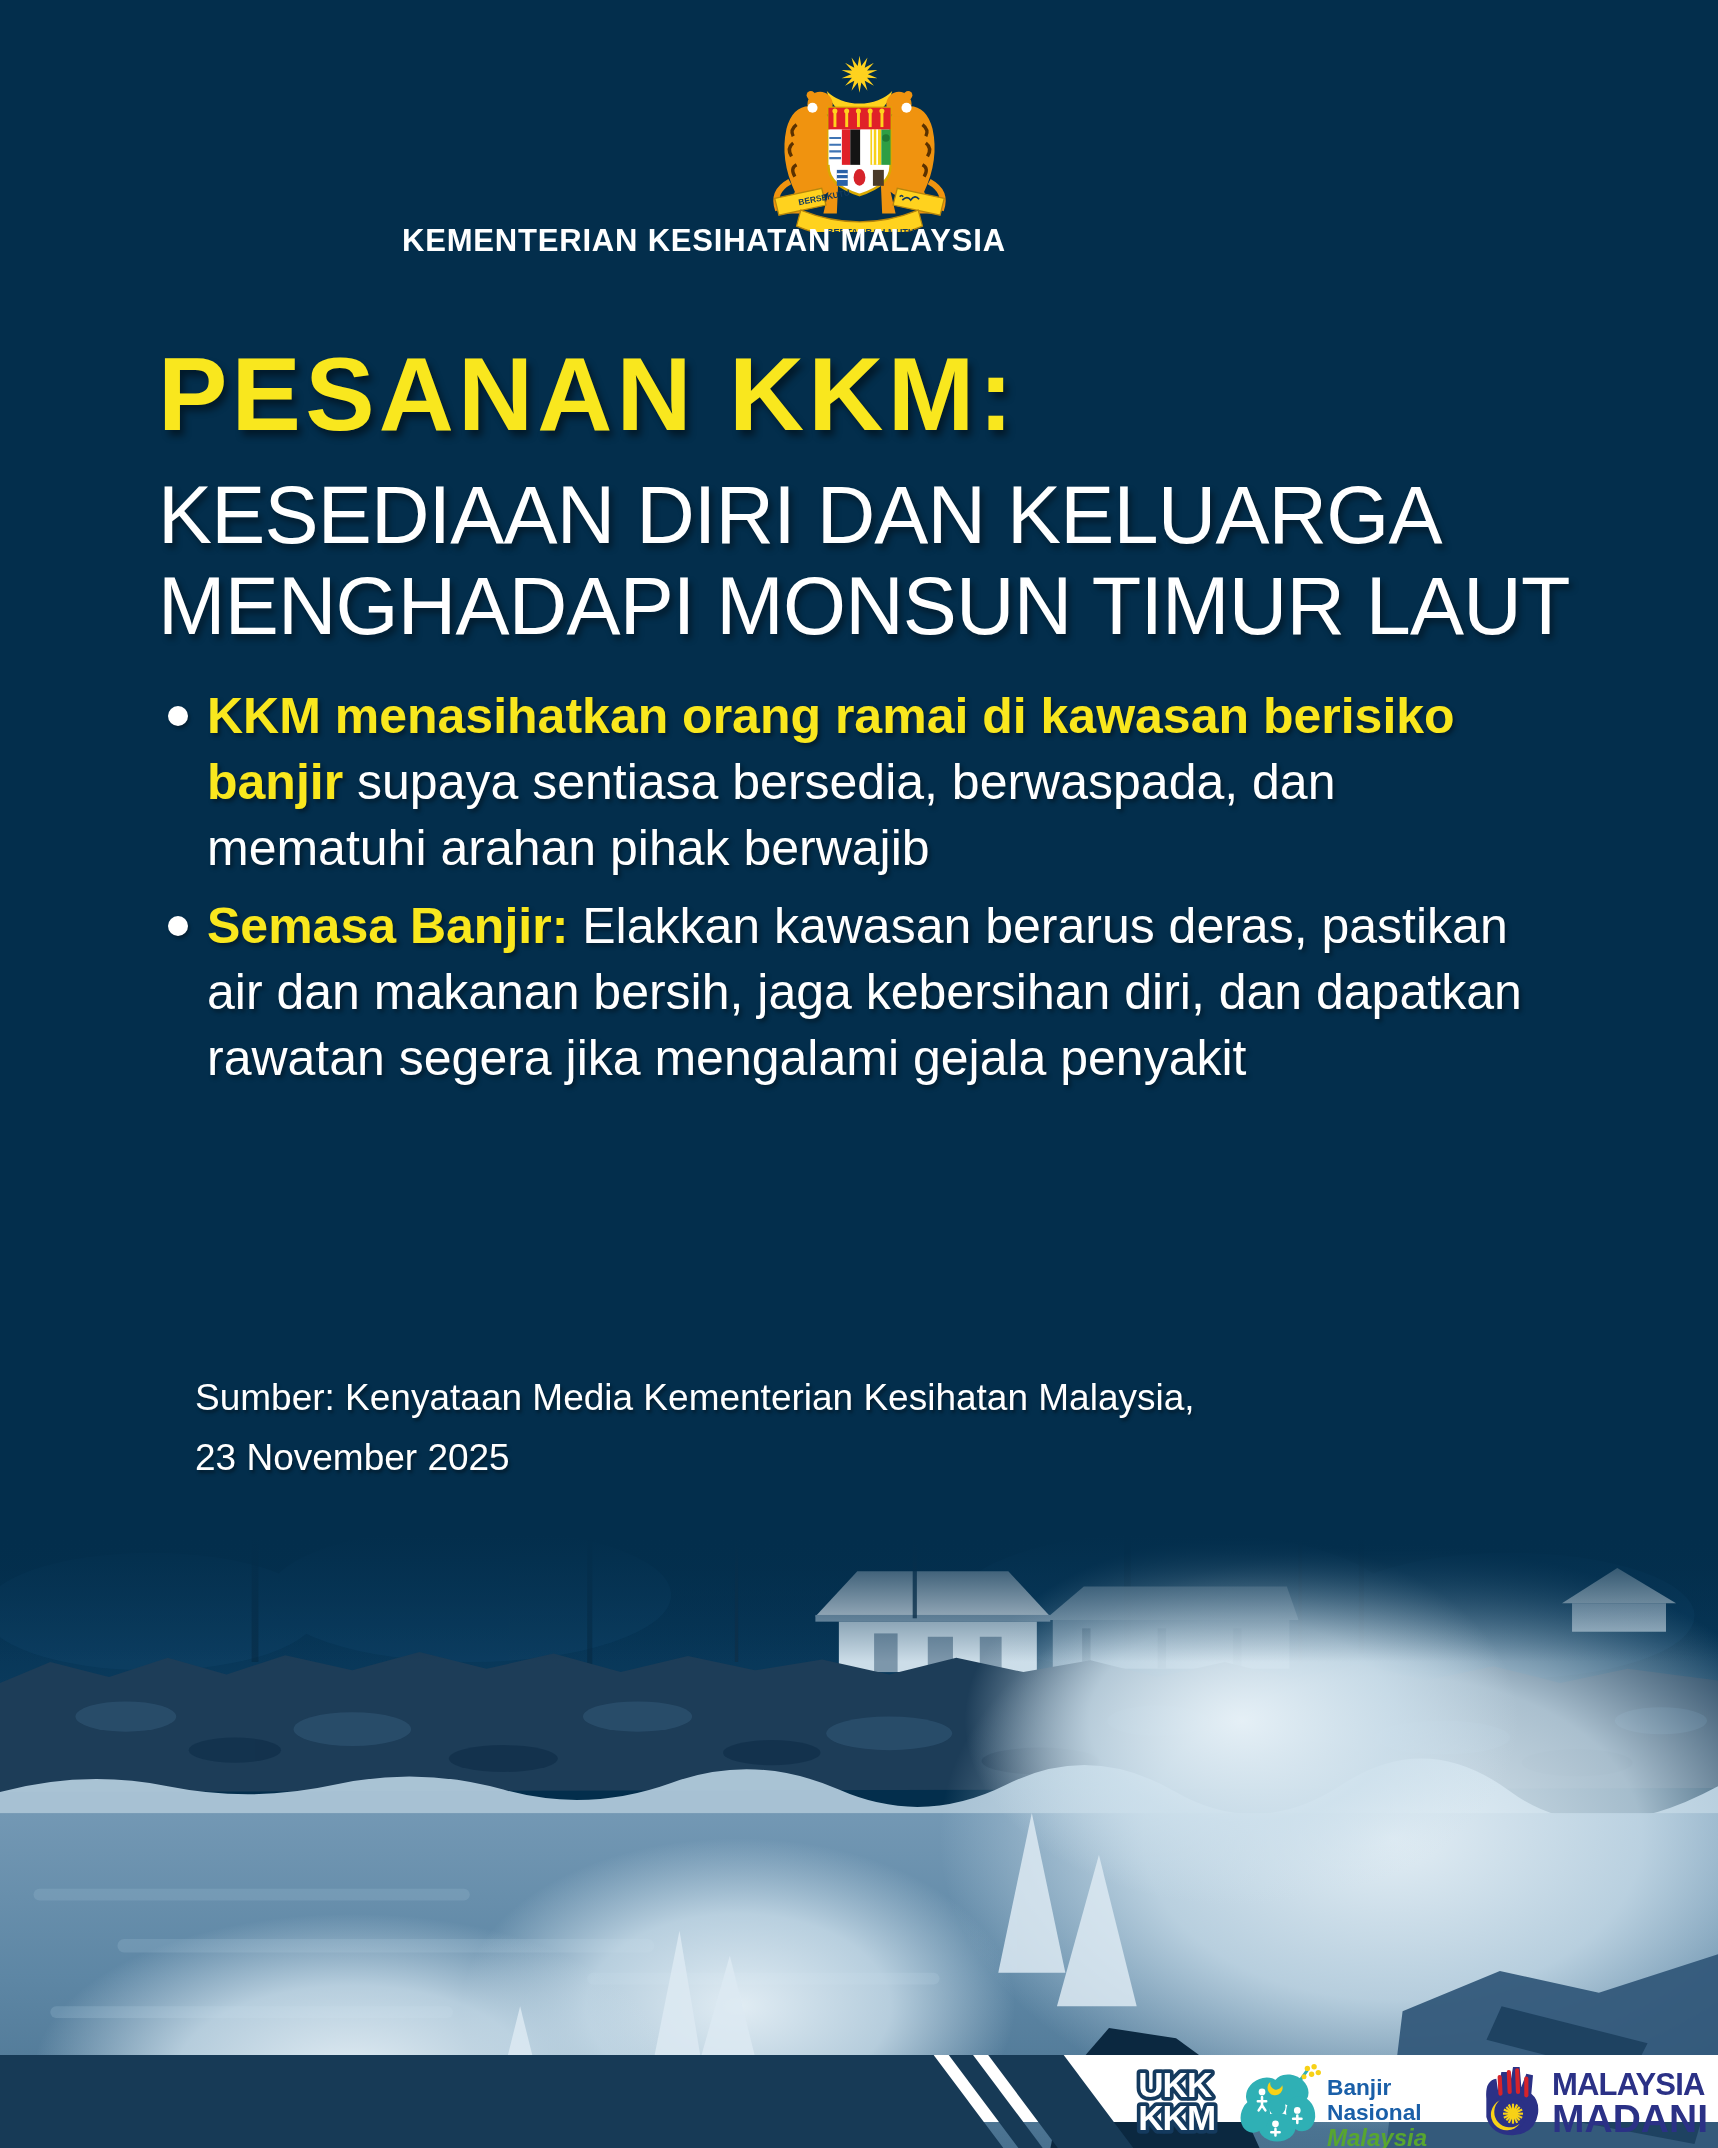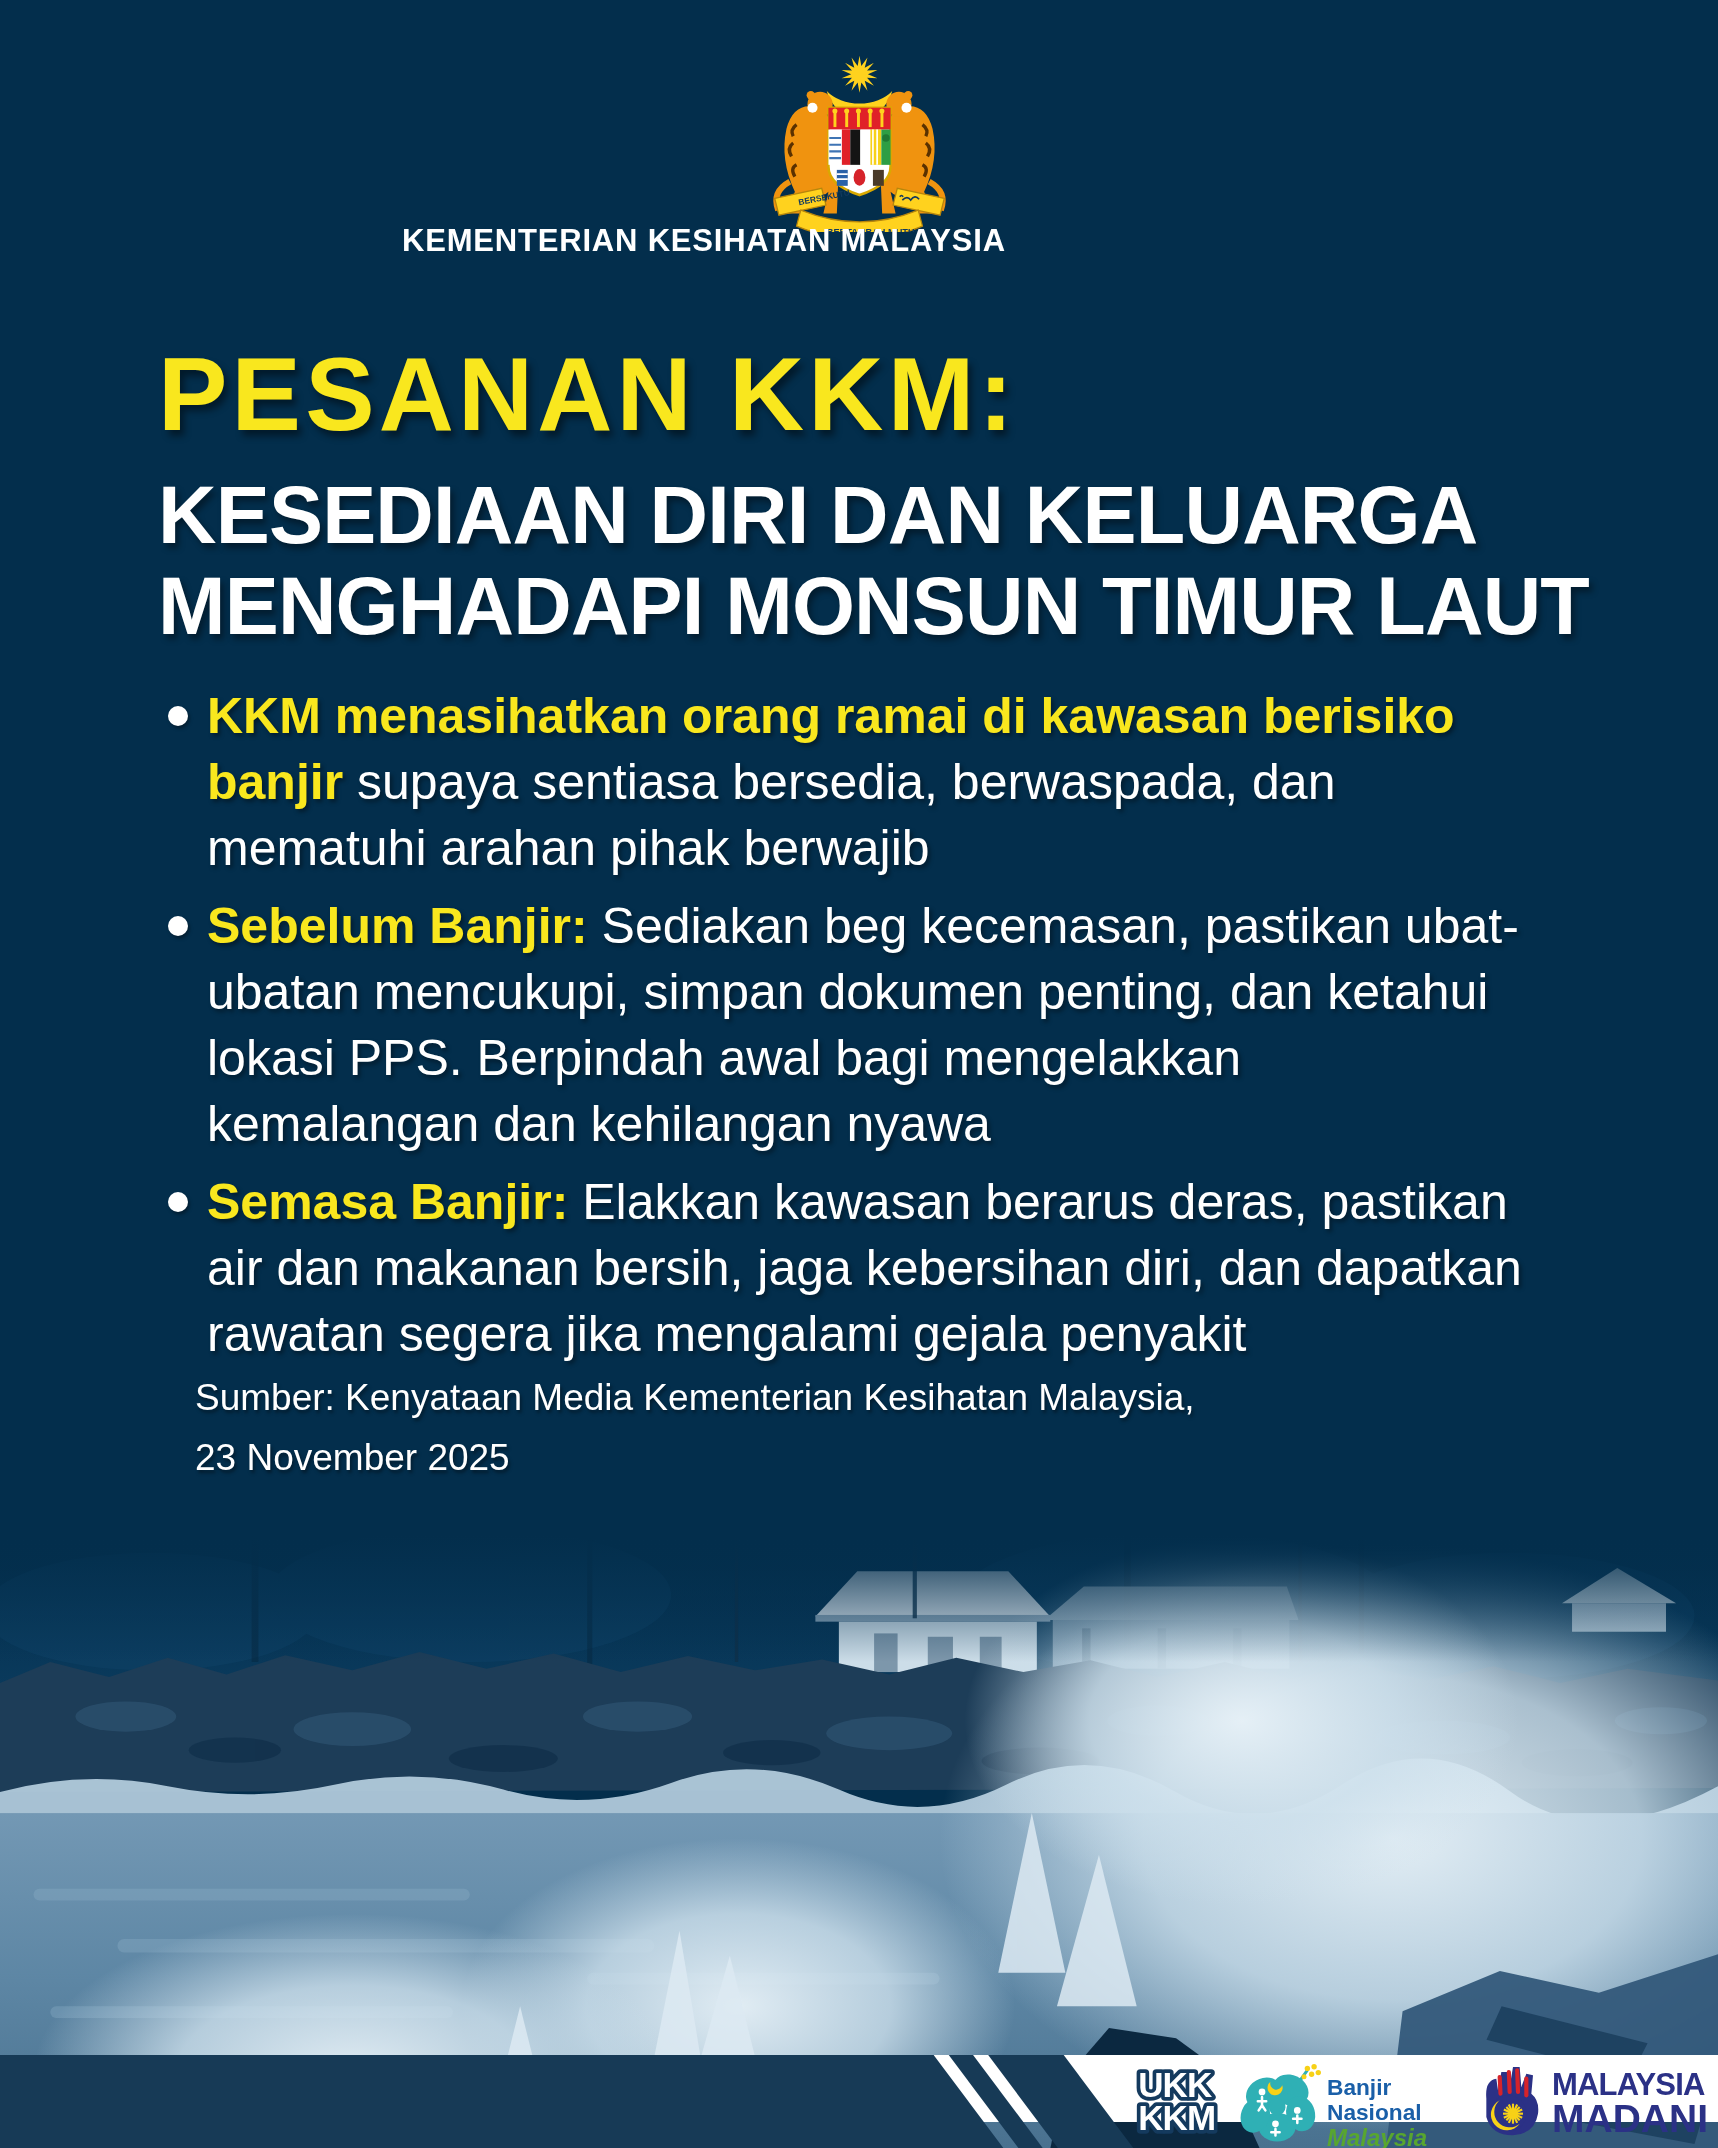--- a/index.html
+++ b/index.html
@@ -20,21 +20,21 @@
 
   
   #kicker{
     left:158px;top:342px;
     color:#f9e71e;font-size:104px;font-weight:800;letter-spacing:4.2px;
     text-shadow:4.2px 5.9px 7.6px rgba(0,0,0,.45);
     line-height:1;
   }
   #title-white{
     left:158px;top:470px;
-    color:#ffffff;font-size:81px;font-weight:700;letter-spacing:-0.8px;
+    color:#ffffff;font-size:81px;font-weight:400;letter-spacing:-0.8px;
     line-height:91px;
     text-shadow:3.4px 5px 6.7px rgba(0,0,0,.4);
   }
 
   
   #bullets{
     left:195px;top:671px;width:1343px;margin:0;padding:0;list-style:none;
     font-size:50px;line-height:66px;color:#ffffff;font-weight:500;
     text-shadow:2.5px 3.4px 4.2px rgba(0,0,0,.4);
   }
@@ -139,24 +139,20 @@
 <div id="kicker" class="abs">PESANAN KKM:</div>
 <div id="title-white" class="abs">
   <div>KESEDIAAN DIRI DAN KELUARGA</div>
   <div>MENGHADAPI MONSUN TIMUR LAUT</div>
 </div>
 
 <ul id="bullets" class="abs">
   <li>
     <span class="dot"></span>
     <span class="hl">KKM menasihatkan orang ramai di kawasan berisiko banjir</span><span> supaya sentiasa bersedia, berwaspada, dan mematuhi arahan pihak berwajib</span>
-  </li>
-  <li>
-    <span class="dot"></span>
-    <span class="hl">Sebelum Banjir:</span><span> Sediakan beg kecemasan, pastikan ubat-ubatan mencukupi, simpan dokumen penting, dan ketahui lokasi PPS. Berpindah awal bagi mengelakkan kemalangan dan kehilangan nyawa</span>
   </li>
   <li>
     <span class="dot"></span>
     <span class="hl">Semasa Banjir:</span><span> Elakkan kawasan berarus deras, pastikan air dan makanan bersih, jaga kebersihan diri, dan dapatkan rawatan segera jika mengalami gejala penyakit</span>
   </li>
 </ul>
 
 <div id="source" class="abs">
   <div>Sumber: Kenyataan Media Kementerian Kesihatan Malaysia,</div>
   <div>23 November 2025</div>

